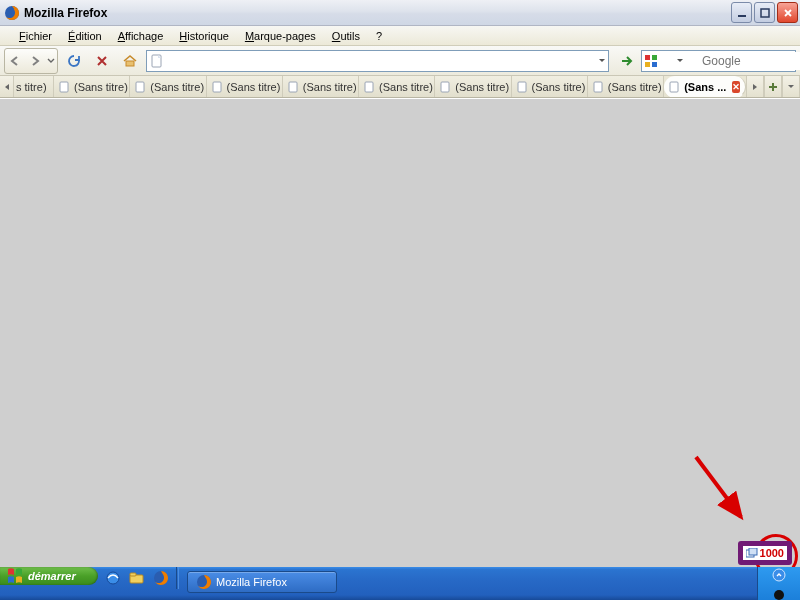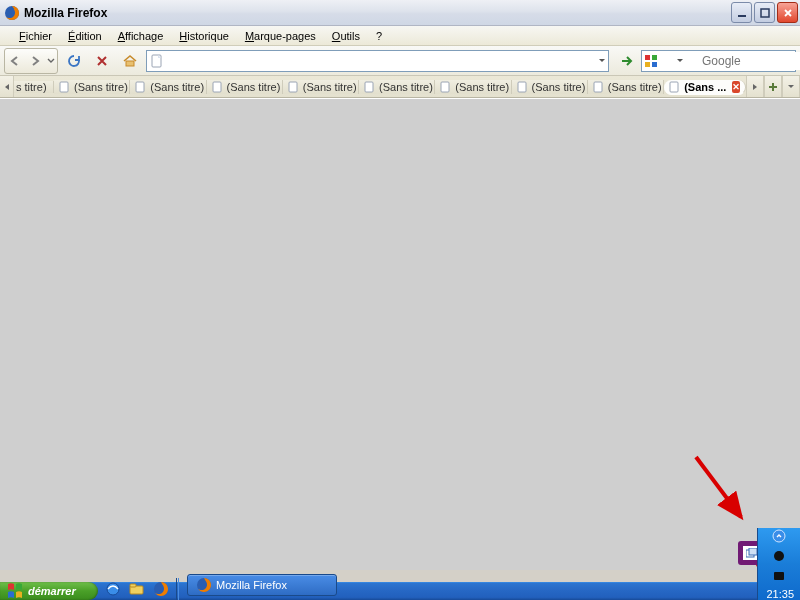--- a/index.html
+++ b/index.html
@@ -30,33 +30,33 @@
 .gobtn { width:20px; height:20px; margin-left:4px; display:flex;align-items:center;justify-content:center;}
 .searchbox { width: 155px; height:22px; background:#fff; border:1px solid #7f9db9; display:flex; align-items:center; padding:0 2px; gap:18px; }
 .searchbox input { flex:1; border:0; outline:0; height:18px; font-size:12px; color:#7a7a7a; }
 .search-eng { width:16px;height:16px; display:flex;align-items:center;justify-content:center; }
 .search-dd { width:8px; display:flex; align-items:center; justify-content:center; }
 
 
 .tabstrip { height: 22px; background: linear-gradient(to bottom, #ebe8d7, #e4e1cf); display:flex; align-items:stretch; border-bottom:1px solid #b8b5a3; position:relative; }
 .tab-scroll-left, .tab-scroll-right, .tab-newtab, .tab-list { width: 18px; border-left:1px solid #cfccbb; border-right:1px solid #cfccbb; display:flex; align-items:center; justify-content:center; background:linear-gradient(#f3f1e6,#e4e1cf); }
 .tab-scroll-left { width: 14px; border-left:0; }
-.tabs { flex:1; display:flex; overflow:hidden;align-items:center; }
+.tabs { flex:1; display:flex; overflow:hidden; }
 .tab { display:flex; align-items:center; gap:3px; padding: 0 8px 0 5px; border-right:1px solid #cfccbb; min-width: 70px; background:linear-gradient(#f0eee1,#e2dfcd); position:relative; }
 .tab .tab-icon { width:14px; height:14px; display:flex;align-items:center;justify-content:center;}
 .tab .tab-label { white-space:nowrap; color:#333; }
 .tab.active { background:#fdfdfb; border-bottom:1px solid #fdfdfb; margin-bottom:-1px; font-weight:bold;border-radius:11px; }
 .tab.active .tab-label { color:#000; }
 .tab .tab-close { width:12px; height:12px; border-radius:2px; background:#d9472b; color:#fff; font-size:9px; line-height:12px; text-align:center; margin-left:3px; }
 
 
 .content { position:absolute; top: 98px; bottom: 30px; left:0; right:0; background:#cfcfcf; border-top:1px solid #fff; }
 
 
-.taskbar { position:absolute; bottom:0; left:0; right:0; height:18px; background: linear-gradient(to bottom, #3a8de8 0%, #2b74d0 8%, #2769c6 40%, #2260bd 85%, #174a98 100%); display:flex; align-items:flex-end; }
+.taskbar { position:absolute; bottom:0; left:0; right:0; height:33px; background: linear-gradient(to bottom, #3a8de8 0%, #2b74d0 8%, #2769c6 40%, #2260bd 85%, #174a98 100%); display:flex; align-items:flex-start; }
 .startbtn { width: 98px; background: linear-gradient(to bottom, #6fbf4b 0%, #4aa028 50%, #3a8c1d 100%); border-radius: 0 12px 12px 0; display:flex; align-items:center; padding-left:6px; gap:4px; color:#fff; font-style:italic; font-weight:bold; font-size:14px; box-shadow: inset -1px 0 2px rgba(0,0,0,0.3); }
 .start-logo { width:18px;height:18px; }
 .quicklaunch { display:flex; align-items:center; gap:2px; padding: 0 4px; }
 .ql-item { width:22px; height:22px; display:flex; align-items:center; justify-content:center; }
 .ql-sep { width:3px; height:22px; border-left:1px solid #1a4a8a; border-right:1px solid #4a8de0; margin: 0 2px; }
 .taskbtn { height:22px; margin:4px 2px; padding:0 8px; background:linear-gradient(to bottom,#4a8de6,#2e6cc4); border:1px solid #1a4a8a; border-radius:3px; display:flex; align-items:center; gap:4px; color:#fff; min-width:150px; box-shadow: inset 0 1px 0 rgba(255,255,255,0.25); }
 .tasktray { margin-left:auto; background: linear-gradient(to bottom,#2e9af0 0%, #1a7dd8 50%, #0f6acc 100%); display:flex; align-items:center; padding: 0 6px; gap:4px; color:#fff; border-left:1px solid #1a4a8a;flex-direction:column; }
 .tray-icon { width:16px; height:16px; display:flex;align-items:center;justify-content:center; }
 .clock { font-size:11px; padding-left:2px; }
 

